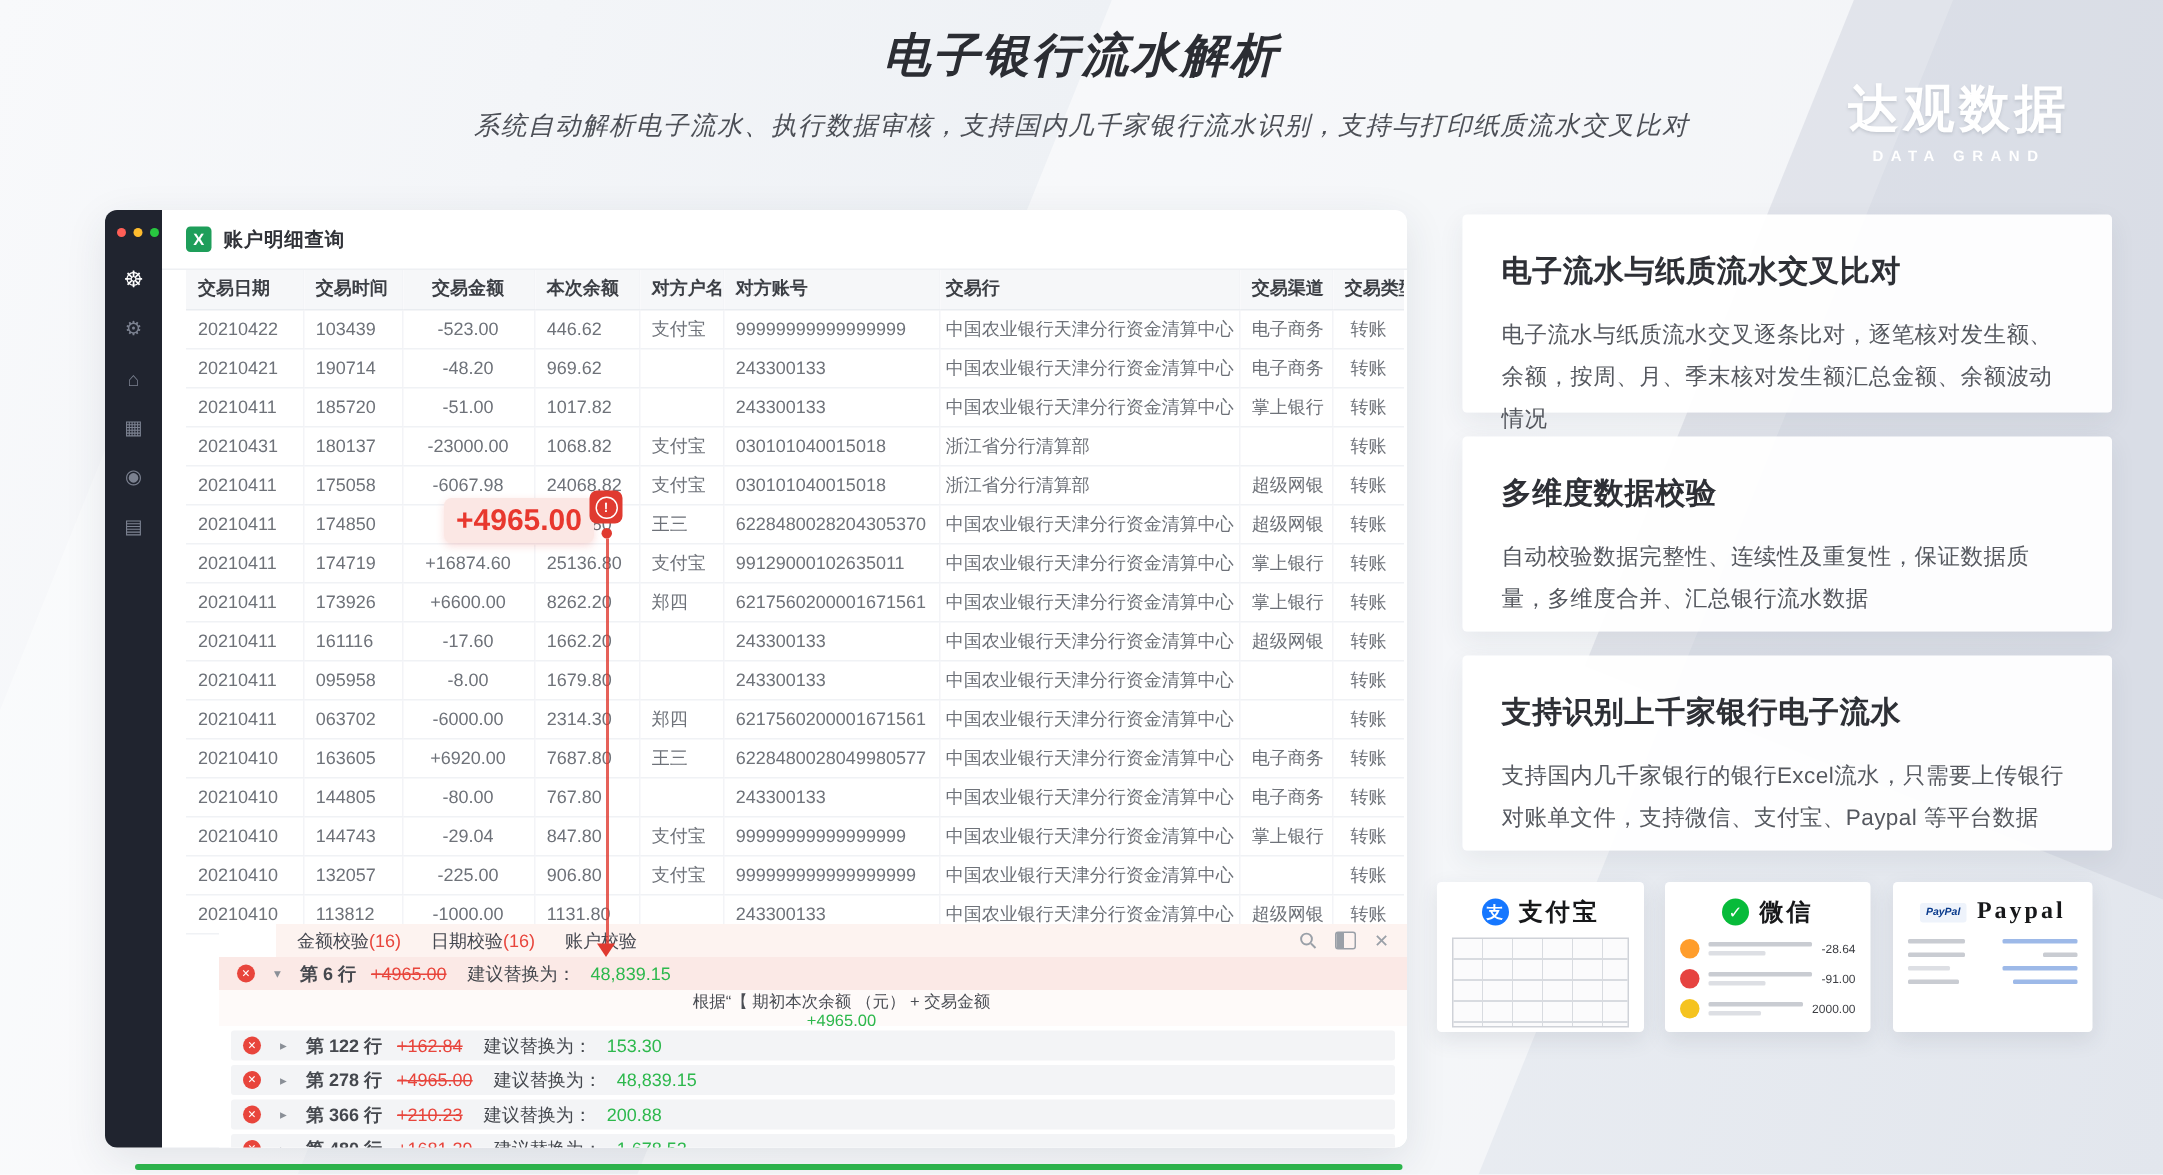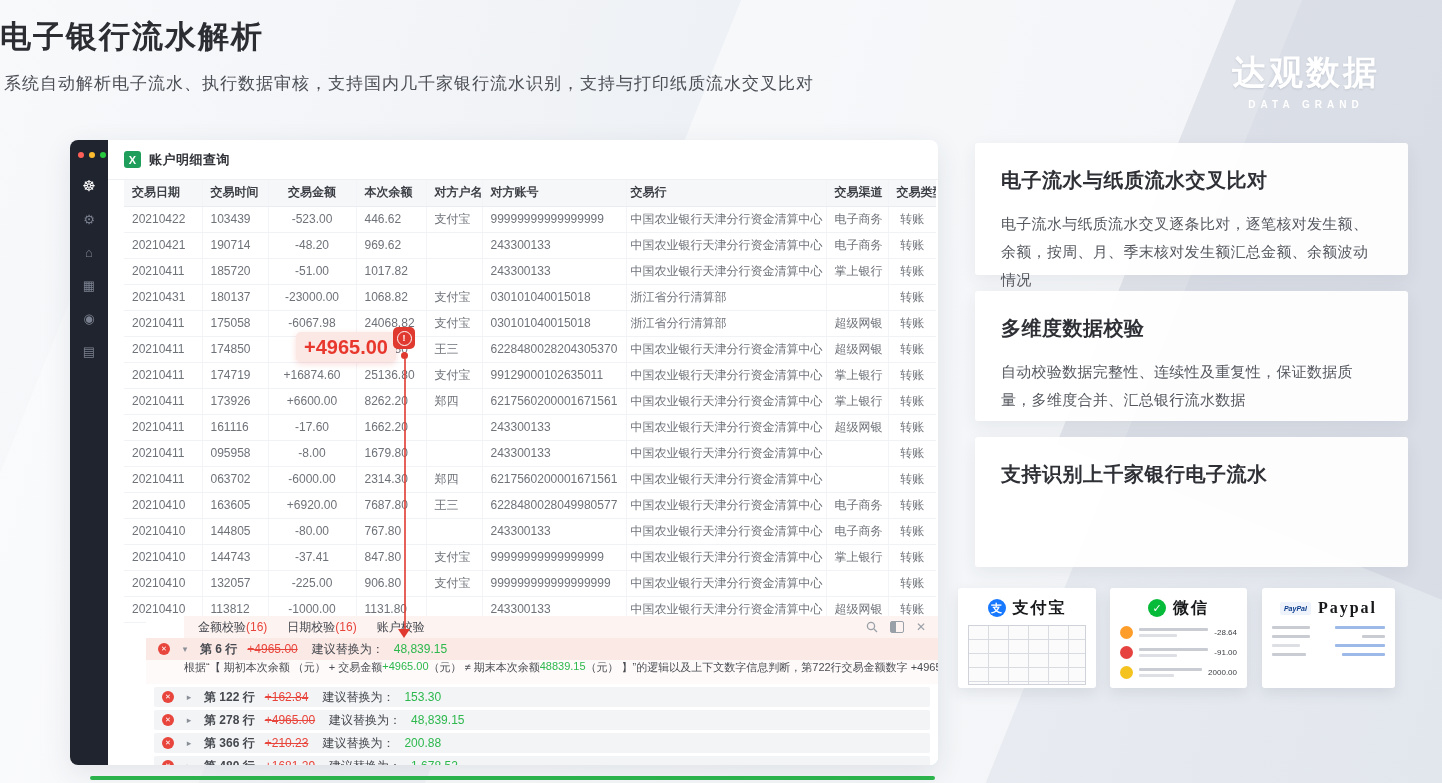--- a/index.html
+++ b/index.html
@@ -6,21 +6,21 @@
   body{
     width:1442px;height:783px;overflow:hidden;position:relative;
     font-family:"Liberation Sans","DejaVu Sans",sans-serif;
     background:linear-gradient(105deg,#f8f9fb 0%,#eef1f5 45%,#e2e6ed 100%);
   }
   .band{position:absolute;z-index:0;}
   .band1{top:-200px;left:600px;width:520px;height:1200px;background:rgba(255,255,255,.5);transform:rotate(22deg);}
   .band2{top:-150px;right:-160px;width:430px;height:700px;background:rgba(203,209,219,.45);transform:rotate(22deg);}
   .band3{top:300px;left:-100px;width:300px;height:900px;background:rgba(255,255,255,.4);transform:rotate(22deg);}
 
-  .hero{position:absolute;top:16px;left:0;right:0;z-index:1;}
+  .hero{position:absolute;top:16px;left:0;right:0;text-align:center;z-index:1;font-style:italic;}
   .hero h1{margin:0;font-size:31px;letter-spacing:2px;color:#2b2d33;font-weight:700;}
   .hero p{margin:14px 4px 0;font-size:17px;color:#4c4f56;letter-spacing:1px;}
 
   .brand-logo{position:absolute;top:50px;right:62px;z-index:1;text-align:center;color:#ffffff;}
   .brand-logo .cn{font-size:34px;font-weight:700;letter-spacing:3px;text-shadow:0 1px 2px rgba(120,128,140,.25);}
   .brand-logo .en{font-size:10px;letter-spacing:5px;margin-top:3px;font-weight:700;}
 
   
   .app{position:absolute;left:70px;top:140px;width:868px;height:625px;z-index:2;
        background:#fff;border-radius:8px;box-shadow:0 8px 28px rgba(40,50,70,.10);}
@@ -78,22 +78,22 @@
   .ico-panel::before{content:"";position:absolute;left:0;top:0;bottom:0;width:5px;background:#9aa0a8;}
   .ico-close{font-size:12px;cursor:pointer;}
   .err-ico{width:12px;height:12px;border-radius:50%;background:#e8453c;color:#fff;font-size:7px;
            display:flex;align-items:center;justify-content:center;flex:0 0 auto;}
   .caret{color:#8a8f97;font-size:9px;width:10px;text-align:center;}
   .vmain{height:22px;display:flex;align-items:center;gap:10px;background:#fbe9e6;padding-left:12px;}
   .row-label{color:#45484e;font-weight:bold;}
   .old-val{color:#e8453c;text-decoration:line-through;}
   .sug-label{color:#45484e;margin-left:4px;}
   .new-val{color:#2db84d;}
-  .vdetail{height:24px;display:flex;align-items:flex-start;padding-left:38px;background:#fefaf9;
-           color:#4a4d53;font-size:11px;white-space:nowrap;overflow:hidden;}
+  .vdetail{height:24px;display:flex;align-items:center;padding-left:38px;background:#fefaf9;
+           color:#4a4d53;font-size:11px;white-space:nowrap;overflow:hidden;flex-direction:column;}
   .vdetail .g{color:#2db84d;}
   .issue-row{height:20px;display:flex;align-items:center;gap:10px;background:#f3f4f6;border-radius:2px;
              margin:3px 8px 0 8px;padding-left:8px;}
 
   .green-bar{position:absolute;left:90px;top:776px;width:845px;height:4px;background:#2db84d;border-radius:2px;z-index:1;}
 
   
   .fcard{position:absolute;left:975px;width:433px;z-index:2;background:rgba(255,255,255,.94);
          border-radius:3px;box-shadow:0 6px 18px rgba(45,55,75,.07);padding:24px 26px;box-sizing:border-box;}
   .fcard h2{margin:0;font-size:20px;font-weight:600;color:#2e3036;letter-spacing:.5px;}
@@ -328,21 +328,21 @@
             <td class="c3">767.80</td>
             <td class="c4"></td>
             <td class="c5">243300133</td>
             <td class="c6">中国农业银行天津分行资金清算中心</td>
             <td class="c7">电子商务</td>
             <td class="c8">转账</td>
           </tr>
           <tr>
             <td class="c0">20210410</td>
             <td class="c1">144743</td>
-            <td class="c2">-37.41</td>
+            <td class="c2">-29.04</td>
             <td class="c3">847.80</td>
             <td class="c4">支付宝</td>
             <td class="c5">99999999999999999</td>
             <td class="c6">中国农业银行天津分行资金清算中心</td>
             <td class="c7">掌上银行</td>
             <td class="c8">转账</td>
           </tr>
           <tr>
             <td class="c0">20210410</td>
             <td class="c1">132057</td>
@@ -451,20 +451,21 @@
 <div class="fcard fc1">
   <h2>电子流水与纸质流水交叉比对</h2>
   <p>电子流水与纸质流水交叉逐条比对，逐笔核对发生额、余额，按周、月、季末核对发生额汇总金额、余额波动情况</p>
 </div>
 <div class="fcard fc2">
   <h2>多维度数据校验</h2>
   <p>自动校验数据完整性、连续性及重复性，保证数据质量，多维度合并、汇总银行流水数据</p>
 </div>
 <div class="fcard fc3">
   <h2>支持识别上千家银行电子流水</h2>
+  <p>支持国内几千家银行的银行Excel流水，只需要上传银行对账单文件，支持微信、支付宝、Paypal 等平台数据</p>
 </div>
 
 <div class="pcard pc-alipay">
   <div class="pc-head">
     <span class="logo-ali">支</span>
     <span class="pc-name">支付宝</span>
   </div>
   <div class="mini-table"></div>
 </div>
 

